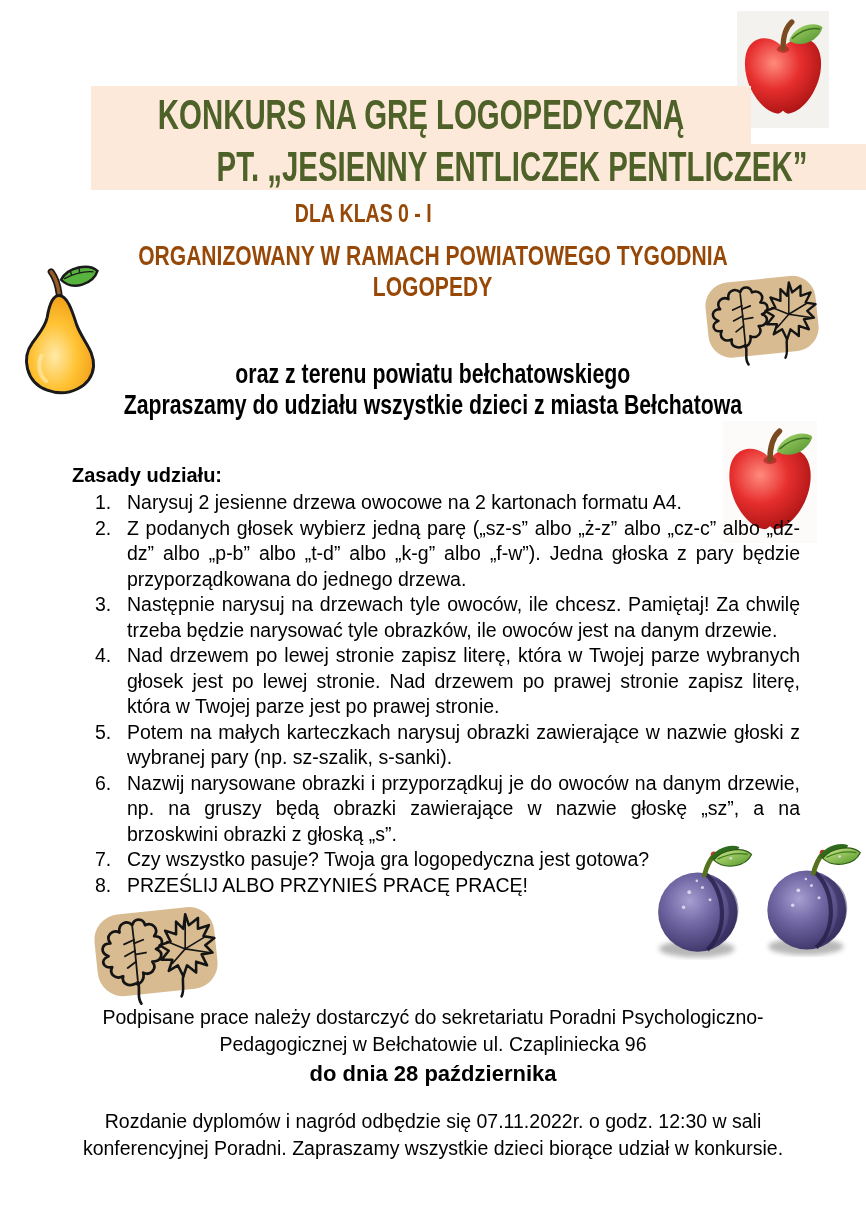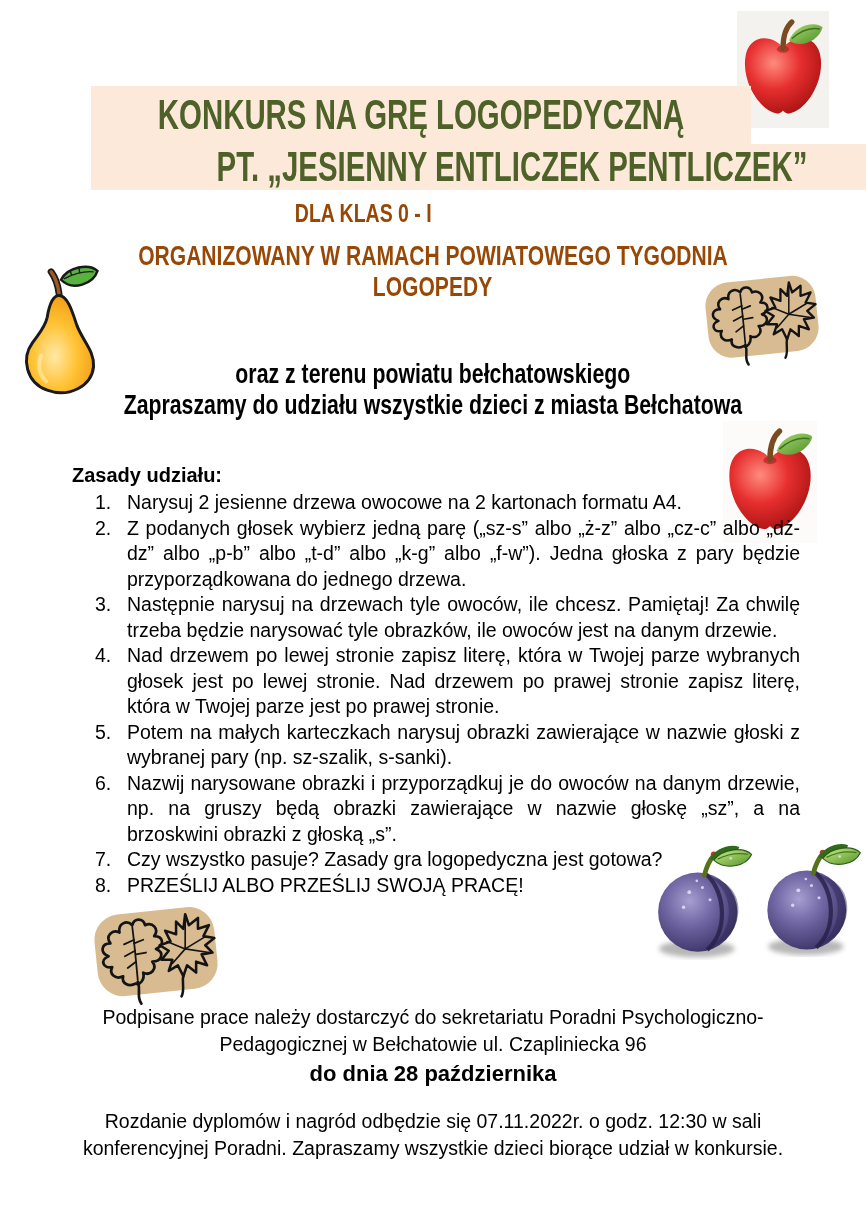--- a/index.html
+++ b/index.html
@@ -237,25 +237,25 @@
     <div class="rule">
       <span class="rule-num">5.</span>
       <div class="rule-text">Potem na małych karteczkach narysuj obrazki zawierające w nazwie głoski z wybranej pary (np. sz-szalik, s-sanki).</div>
     </div>
     <div class="rule">
       <span class="rule-num">6.</span>
       <div class="rule-text">Nazwij narysowane obrazki i przyporządkuj je do owoców na danym drzewie, np. na gruszy będą obrazki zawierające w nazwie głoskę „sz”, a na brzoskwini obrazki z głoską „s”.</div>
     </div>
     <div class="rule">
       <span class="rule-num">7.</span>
-      <div class="rule-text">Czy wszystko pasuje? Zasady gra logopedyczna jest gotowa?</div>
+      <div class="rule-text">Czy wszystko pasuje? Twoja gra logopedyczna jest gotowa?</div>
     </div>
     <div class="rule">
       <span class="rule-num">8.</span>
-      <div class="rule-text">PRZEŚLIJ ALBO PRZEŚLIJ SWOJĄ PRACĘ!</div>
+      <div class="rule-text">PRZEŚLIJ ALBO PRZYNIEŚ PRACĘ PRACĘ!</div>
     </div>
   </div>
 
   <div class="submission">
     <div>Podpisane prace należy dostarczyć do sekretariatu Poradni Psychologiczno-</div>
     <div>Pedagogicznej w Bełchatowie ul. Czapliniecka 96</div>
     <div class="submission-deadline">do dnia 28 października</div>
   </div>
 
   <div class="ceremony">

